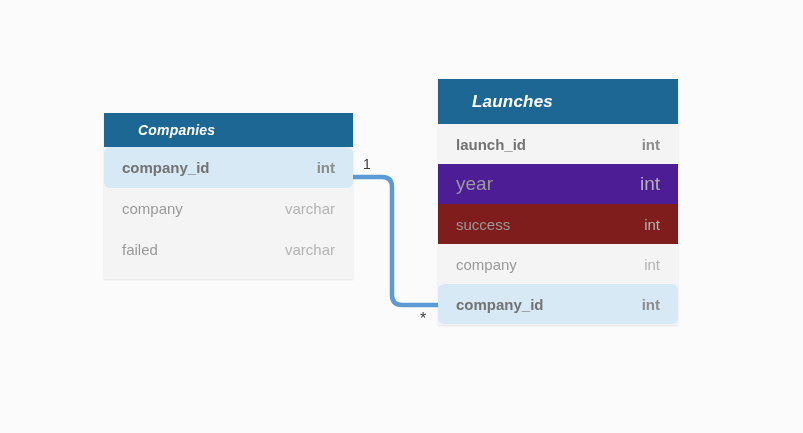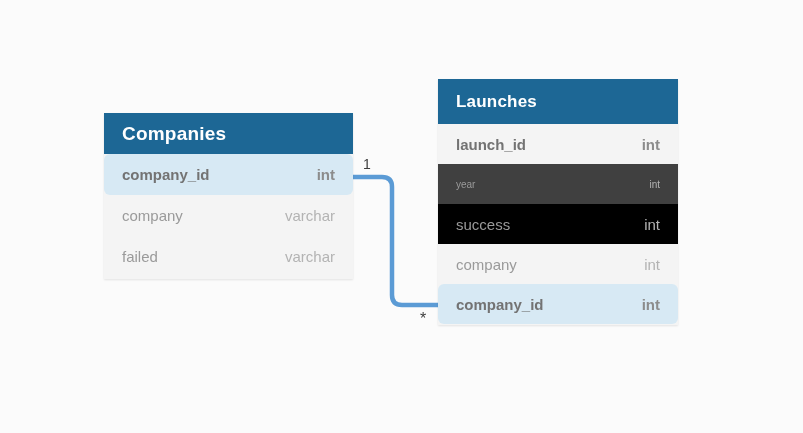--- a/index.html
+++ b/index.html
@@ -40,22 +40,23 @@
     box-shadow: 0 1px 2px rgba(0,0,0,0.10);
   }
 
   .entity-header {
     box-sizing: border-box;
     background: #1d6795;
     color: #ffffff;
     font-weight: bold;
     display: flex;
     align-items: center;
-    padding-left: 18px;
+    padding-left: 34px;
     letter-spacing: 0.2px;
+    font-style: italic;
   }
 
   .entity-rows {
     display: block;
   }
 
   .attr-row {
     box-sizing: border-box;
     display: flex;
     align-items: center;
@@ -107,21 +108,21 @@
 
   <svg id="connector-layer" viewBox="0 0 803 433" xmlns="http://www.w3.org/2000/svg">
     <path id="rel-path" fill="none" stroke="#5b9bd5" stroke-width="4.5" stroke-linecap="butt" stroke-linejoin="round" d="M 353 177 L 382 177 Q 392 177 392 187 L 392 295 Q 392 305 402 305 L 438 305"></path>
   </svg>
 
   <div class="cardinality" id="card-from" style="left:363px; top:157px; font-size:14px;">1</div>
 
   <div class="cardinality" id="card-to" style="left:420px; top:311px; font-size:16px;">*</div>
 
   <div class="entity" id="entity-companies" style="left:104px; top:113px; width:249px; height:166px;">
-    <div class="entity-header" style="height: 41px; font-size: 19px; background: rgb(29, 103, 149);">
+    <div class="entity-header" style="height: 34px; font-size: 14px; background: rgb(29, 103, 149);">
       <span>Companies</span>
     </div>
     <div class="entity-rows">
 
       <div class="attr-row key" style="height: 41px; font-size: 15px; background: rgb(215, 233, 244);">
         <span class="attr-name">company_id</span>
         <span class="attr-type">int</span>
       </div>
 
       <div class="attr-row" style="height: 41px; font-size: 15px; background: rgb(244, 244, 244); text-align: center;">
@@ -141,26 +142,26 @@
     <div class="entity-header" style="height: 45px; font-size: 17px; background: rgb(29, 103, 149);">
       <span>Launches</span>
     </div>
     <div class="entity-rows">
 
       <div class="attr-row pk" style="height: 40px; font-size: 15px; background: rgb(244, 244, 244);">
         <span class="attr-name">launch_id</span>
         <span class="attr-type">int</span>
       </div>
 
-      <div class="attr-row" style="height: 40px; font-size: 10px; background: #404040;">
+      <div class="attr-row" style="height: 40px; font-size: 19px; background: #4c1d95;">
         <span class="attr-name">year</span>
         <span class="attr-type">int</span>
       </div>
 
-      <div class="attr-row" style="height: 40px; font-size: 15px; background: #000000;">
+      <div class="attr-row" style="height: 40px; font-size: 15px; background: #7f1d1d;">
         <span class="attr-name">success</span>
         <span class="attr-type">int</span>
       </div>
 
       <div class="attr-row" style="height: 40px; font-size: 15px; background: rgb(244, 244, 244);">
         <span class="attr-name">company</span>
         <span class="attr-type">int</span>
       </div>
 
       <div class="attr-row key" style="height: 40px; font-size: 15px; background: rgb(215, 233, 244);">

